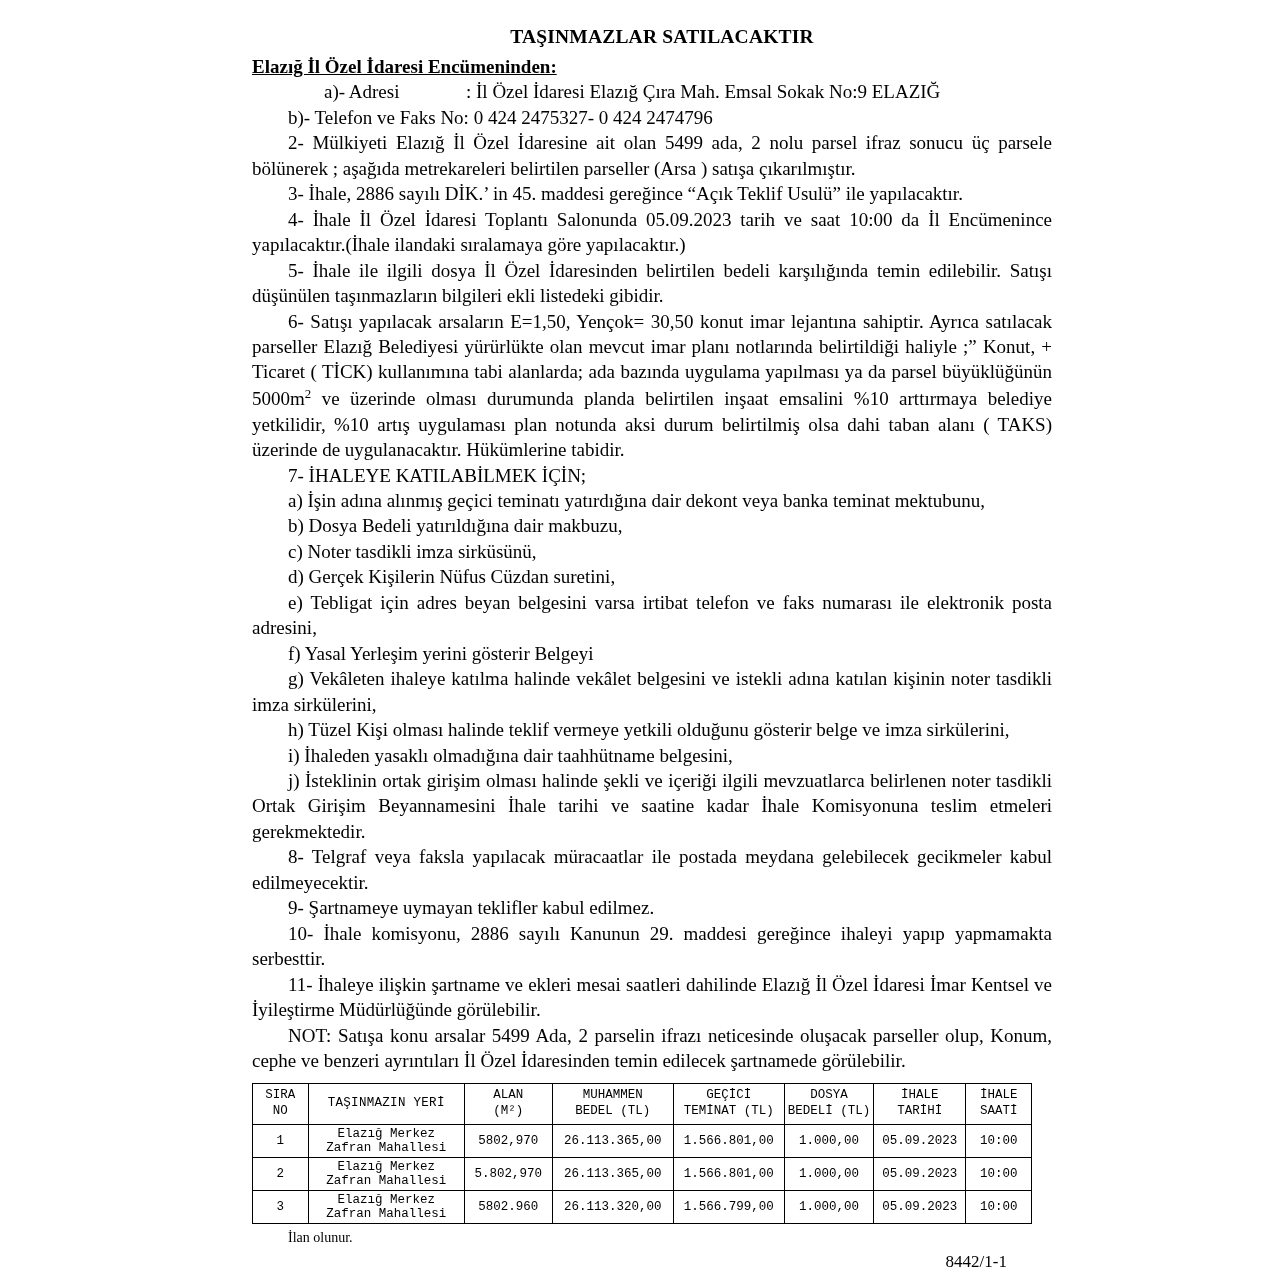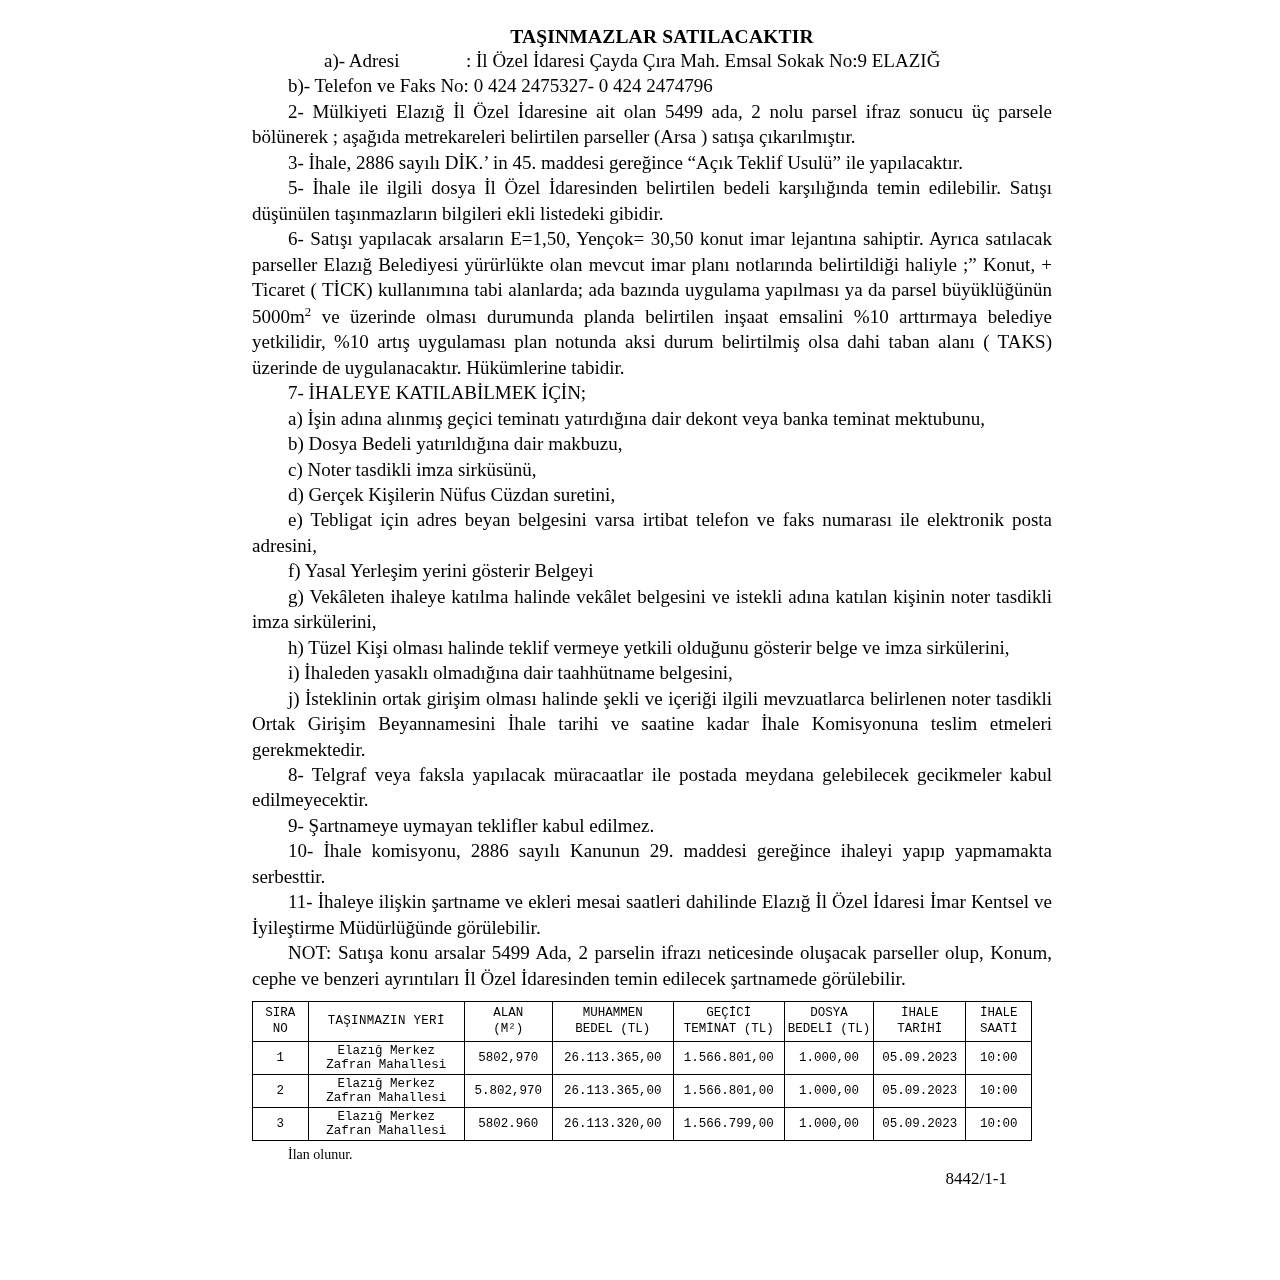--- a/index.html
+++ b/index.html
@@ -120,30 +120,32 @@
 </style>
 </head>
 <body>
 
 <div class="page">
 
   <div class="doc-title">TAŞINMAZLAR SATILACAKTIR</div>
 
   <div class="content">
 
-
-
-    <div class="addr-row"><span class="addr-label">a)- Adresi</span><span>:</span> <span>İl Özel İdaresi Çayda Çıra Mah. Emsal Sokak No:9 ELAZIĞ</span></div>
+    <div class="subtitle">Elazığ İl Özel İdaresi Encümeninden:</div>
+
+
+    <div class="addr-row"><span class="addr-label">a)- Adresi</span><span>:</span> <span>İl Özel İdaresi Elazığ Çıra Mah. Emsal Sokak No:9 ELAZIĞ</span></div>
 
     <p class="para">b)- Telefon ve Faks No:  0 424 2475327- 0 424 2474796</p>
 
     <p class="para">2- Mülkiyeti Elazığ İl Özel İdaresine ait olan 5499 ada, 2 nolu parsel ifraz sonucu üç parsele bölünerek ; aşağıda metrekareleri belirtilen parseller (Arsa ) satışa çıkarılmıştır.</p>
 
     <p class="para">3- İhale, 2886 sayılı DİK.’ in 45. maddesi gereğince “Açık Teklif Usulü” ile yapılacaktır.</p>
 
+    <p class="para">4- İhale İl Özel İdaresi Toplantı Salonunda 05.09.2023 tarih ve saat 10:00 da İl Encümenince yapılacaktır.(İhale ilandaki sıralamaya göre yapılacaktır.)</p>
 
     <p class="para">5- İhale ile ilgili dosya İl Özel İdaresinden belirtilen bedeli karşılığında temin edilebilir. Satışı düşünülen taşınmazların bilgileri ekli listedeki gibidir.</p>
 
     <p class="para"><span>6- Satışı yapılacak arsaların E=1,50, Yençok= 30,50 konut imar lejantına sahiptir. Ayrıca satılacak parseller Elazığ Belediyesi yürürlükte olan mevcut imar planı notlarında belirtildiği haliyle ;” Konut, + Ticaret ( TİCK) kullanımına tabi alanlarda; ada bazında uygulama yapılması ya da parsel büyüklüğünün 5000m</span><sup>2</sup><span> ve üzerinde olması durumunda planda belirtilen inşaat emsalini %10 arttırmaya belediye yetkilidir, %10 artış uygulaması plan notunda aksi durum belirtilmiş olsa dahi taban alanı ( TAKS) üzerinde de uygulanacaktır. Hükümlerine tabidir.</span></p>
 
     <p class="para">7- İHALEYE KATILABİLMEK İÇİN;</p>
 
     <p class="para">a) İşin adına alınmış geçici teminatı yatırdığına dair dekont veya banka teminat mektubunu,</p>
     <p class="para">b) Dosya Bedeli yatırıldığına dair makbuzu,</p>
     <p class="para">c) Noter tasdikli imza sirküsünü,</p>

